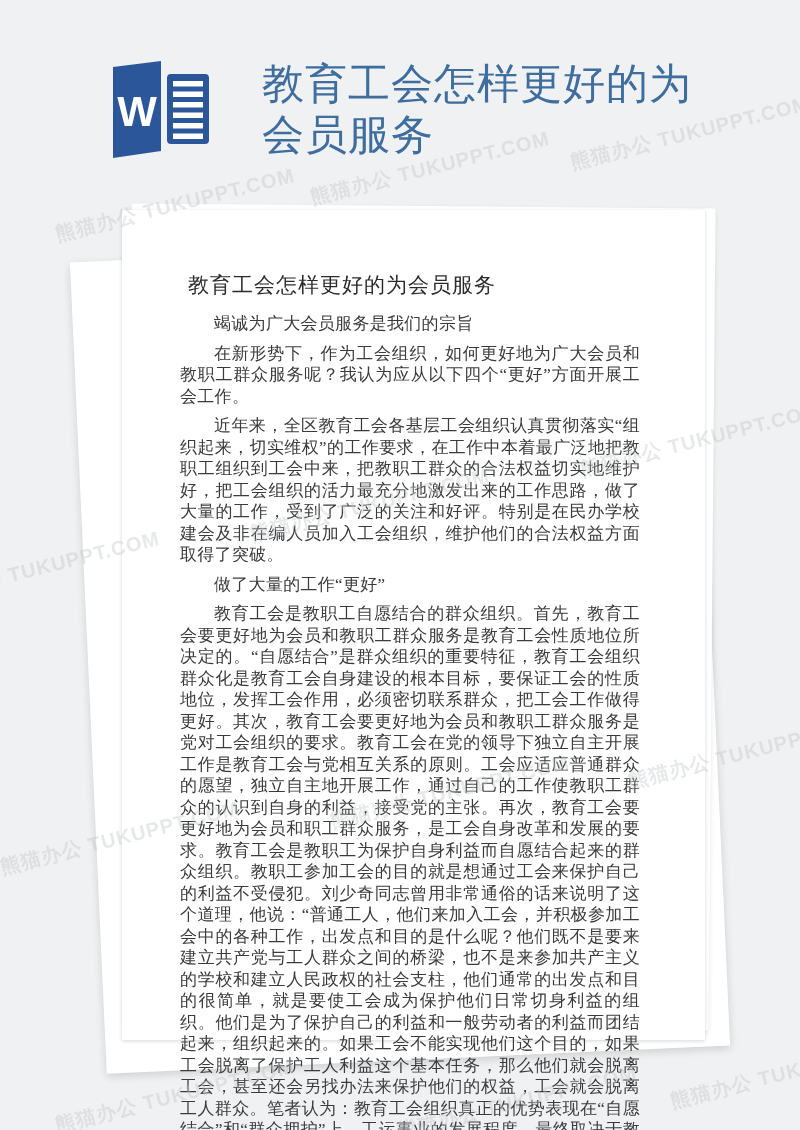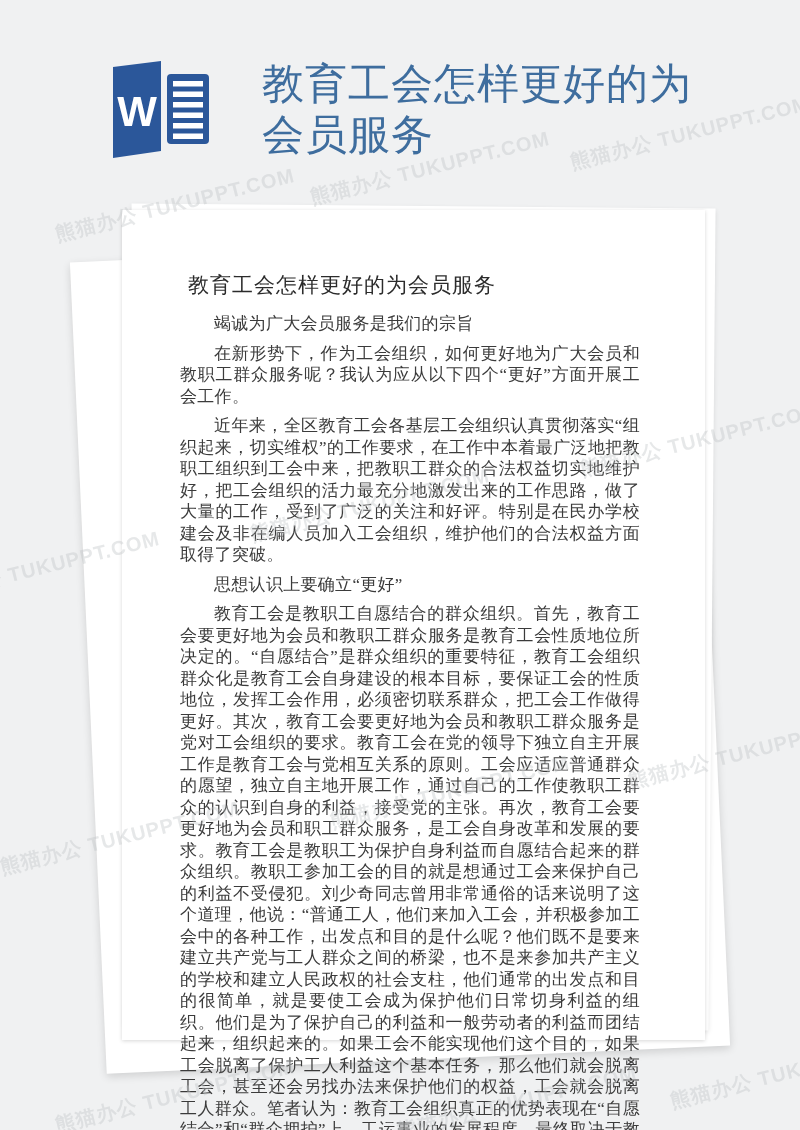--- a/index.html
+++ b/index.html
@@ -89,21 +89,21 @@
 </div>
 
 <div class="sheet back-sheet-1"></div>
 <div class="sheet back-sheet-2"></div>
 
 <div class="sheet page">
   <h2 class="doc-title">教育工会怎样更好的为会员服务</h2>
   <p class="sub">竭诚为广大会员服务是我们的宗旨</p>
   <p class="body">在新形势下，作为工会组织，如何更好地为广大会员和教职工群众服务呢？我认为应从以下四个“更好”方面开展工会工作。</p>
   <p class="body">近年来，全区教育工会各基层工会组织认真贯彻落实“组织起来，切实维权”的工作要求，在工作中本着最广泛地把教职工组织到工会中来，把教职工群众的合法权益切实地维护好，把工会组织的活力最充分地激发出来的工作思路，做了大量的工作，受到了广泛的关注和好评。特别是在民办学校建会及非在编人员加入工会组织，维护他们的合法权益方面取得了突破。</p>
-  <p class="sub">思想认识上要确立“更好”</p>
+  <p class="sub">做了大量的工作“更好”</p>
   <p class="body">教育工会是教职工自愿结合的群众组织。首先，教育工会要更好地为会员和教职工群众服务是教育工会性质地位所决定的。“自愿结合”是群众组织的重要特征，教育工会组织群众化是教育工会自身建设的根本目标，要保证工会的性质地位，发挥工会作用，必须密切联系群众，把工会工作做得更好。其次，教育工会要更好地为会员和教职工群众服务是党对工会组织的要求。教育工会在党的领导下独立自主开展工作是教育工会与党相互关系的原则。工会应适应普通群众的愿望，独立自主地开展工作，通过自己的工作使教职工群众的认识到自身的利益，接受党的主张。再次，教育工会要更好地为会员和职工群众服务，是工会自身改革和发展的要求。教育工会是教职工为保护自身利益而自愿结合起来的群众组织。教职工参加工会的目的就是想通过工会来保护自己的利益不受侵犯。刘少奇同志曾用非常通俗的话来说明了这个道理，他说：“普通工人，他们来加入工会，并积极参加工会中的各种工作，出发点和目的是什么呢？他们既不是要来建立共产党与工人群众之间的桥梁，也不是来参加共产主义的学校和建立人民政权的社会支柱，他们通常的出发点和目的很简单，就是要使工会成为保护他们日常切身利益的组织。他们是为了保护自己的利益和一般劳动者的利益而团结起来，组织起来的。如果工会不能实现他们这个目的，如果工会脱离了保护工人利益这个基本任务，那么他们就会脱离工会，甚至还会另找办法来保护他们的权益，工会就会脱离工人群众。笔者认为：教育工会组织真正的优势表现在“自愿结合”和“群众拥护”上。工运事业的发展程度，最终取决于教职工群众的觉悟性、积极性和创造性的发挥程度，所以要真正理解“组织起来，切实维权”的真谛，工会组织和工会干部必须牢记莫辜负教职工一片情，必须更好地为会员和教职工群众服务。</p>
   <div class="source-url">https://tukuppt.com</div>
 </div>
 
 <span class="wm" style="left:175px;top:205px;">熊猫办公 TUKUPPT.COM</span>
 <span class="wm" style="left:430px;top:168px;">熊猫办公 TUKUPPT.COM</span>
 <span class="wm" style="left:690px;top:133px;">熊猫办公 TUKUPPT.COM</span>
 <span class="wm" style="left:40px;top:568px;">熊猫办公 TUKUPPT.COM</span>
 <span class="wm" style="left:370px;top:505px;">熊猫办公 TUKUPPT.COM</span>
 <span class="wm" style="left:700px;top:440px;">熊猫办公 TUKUPPT.COM</span>

